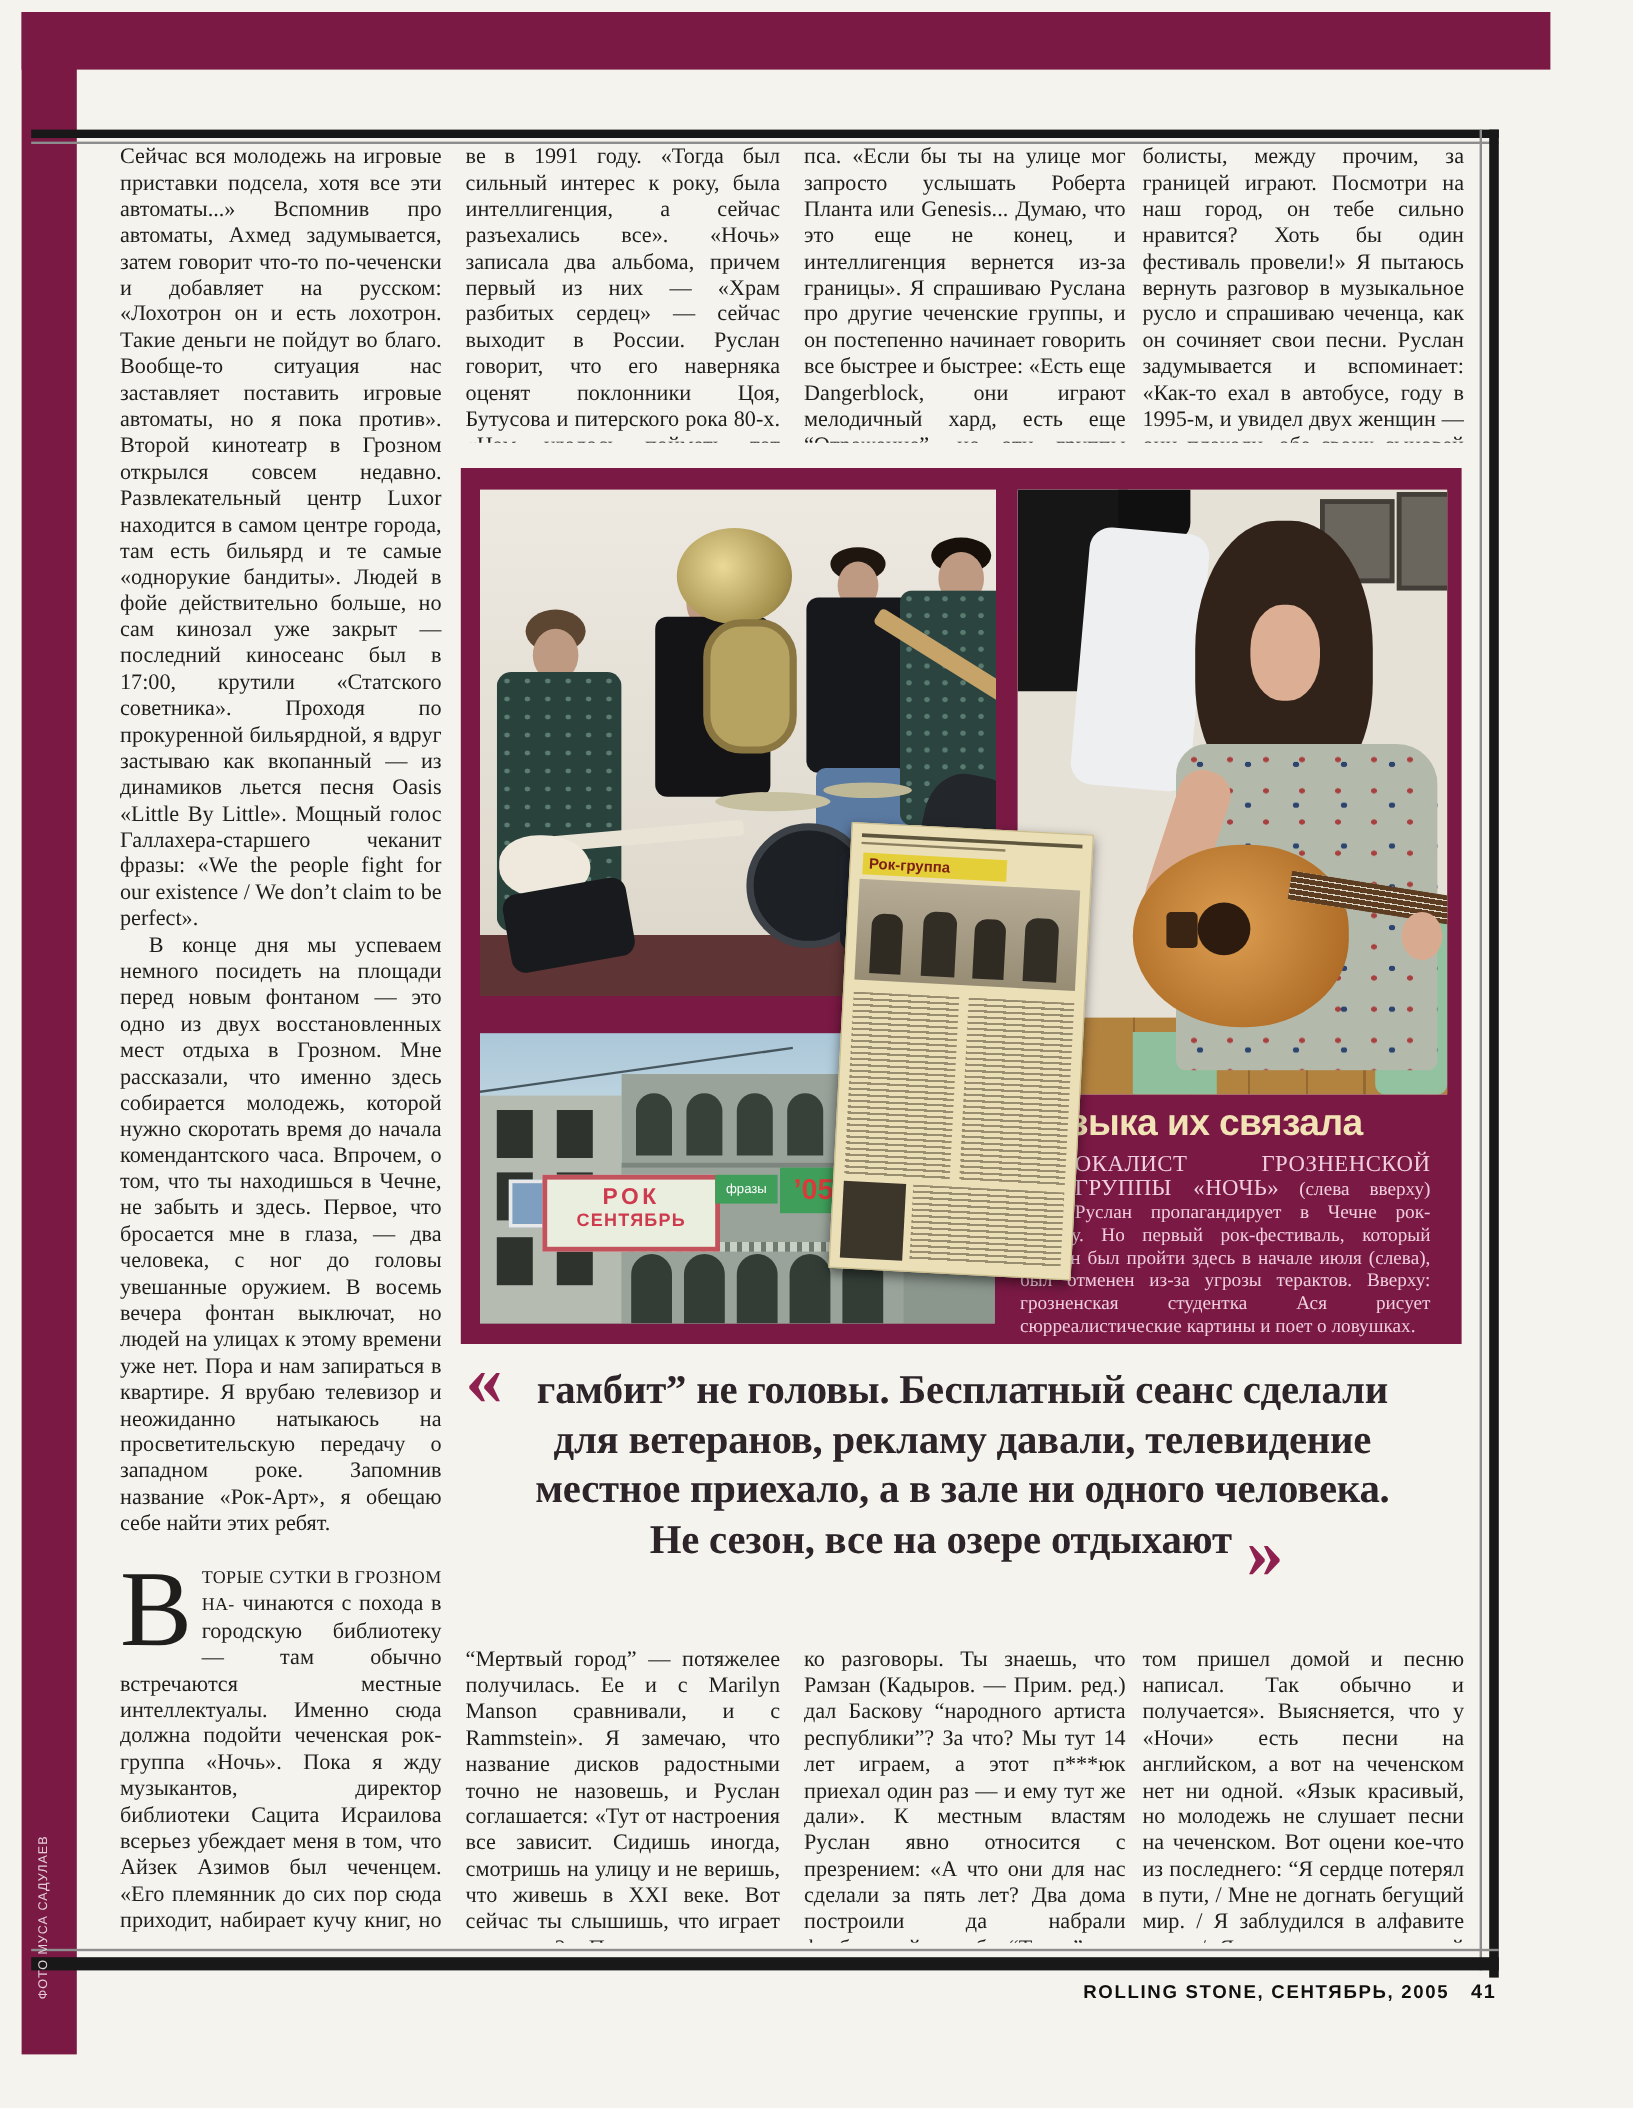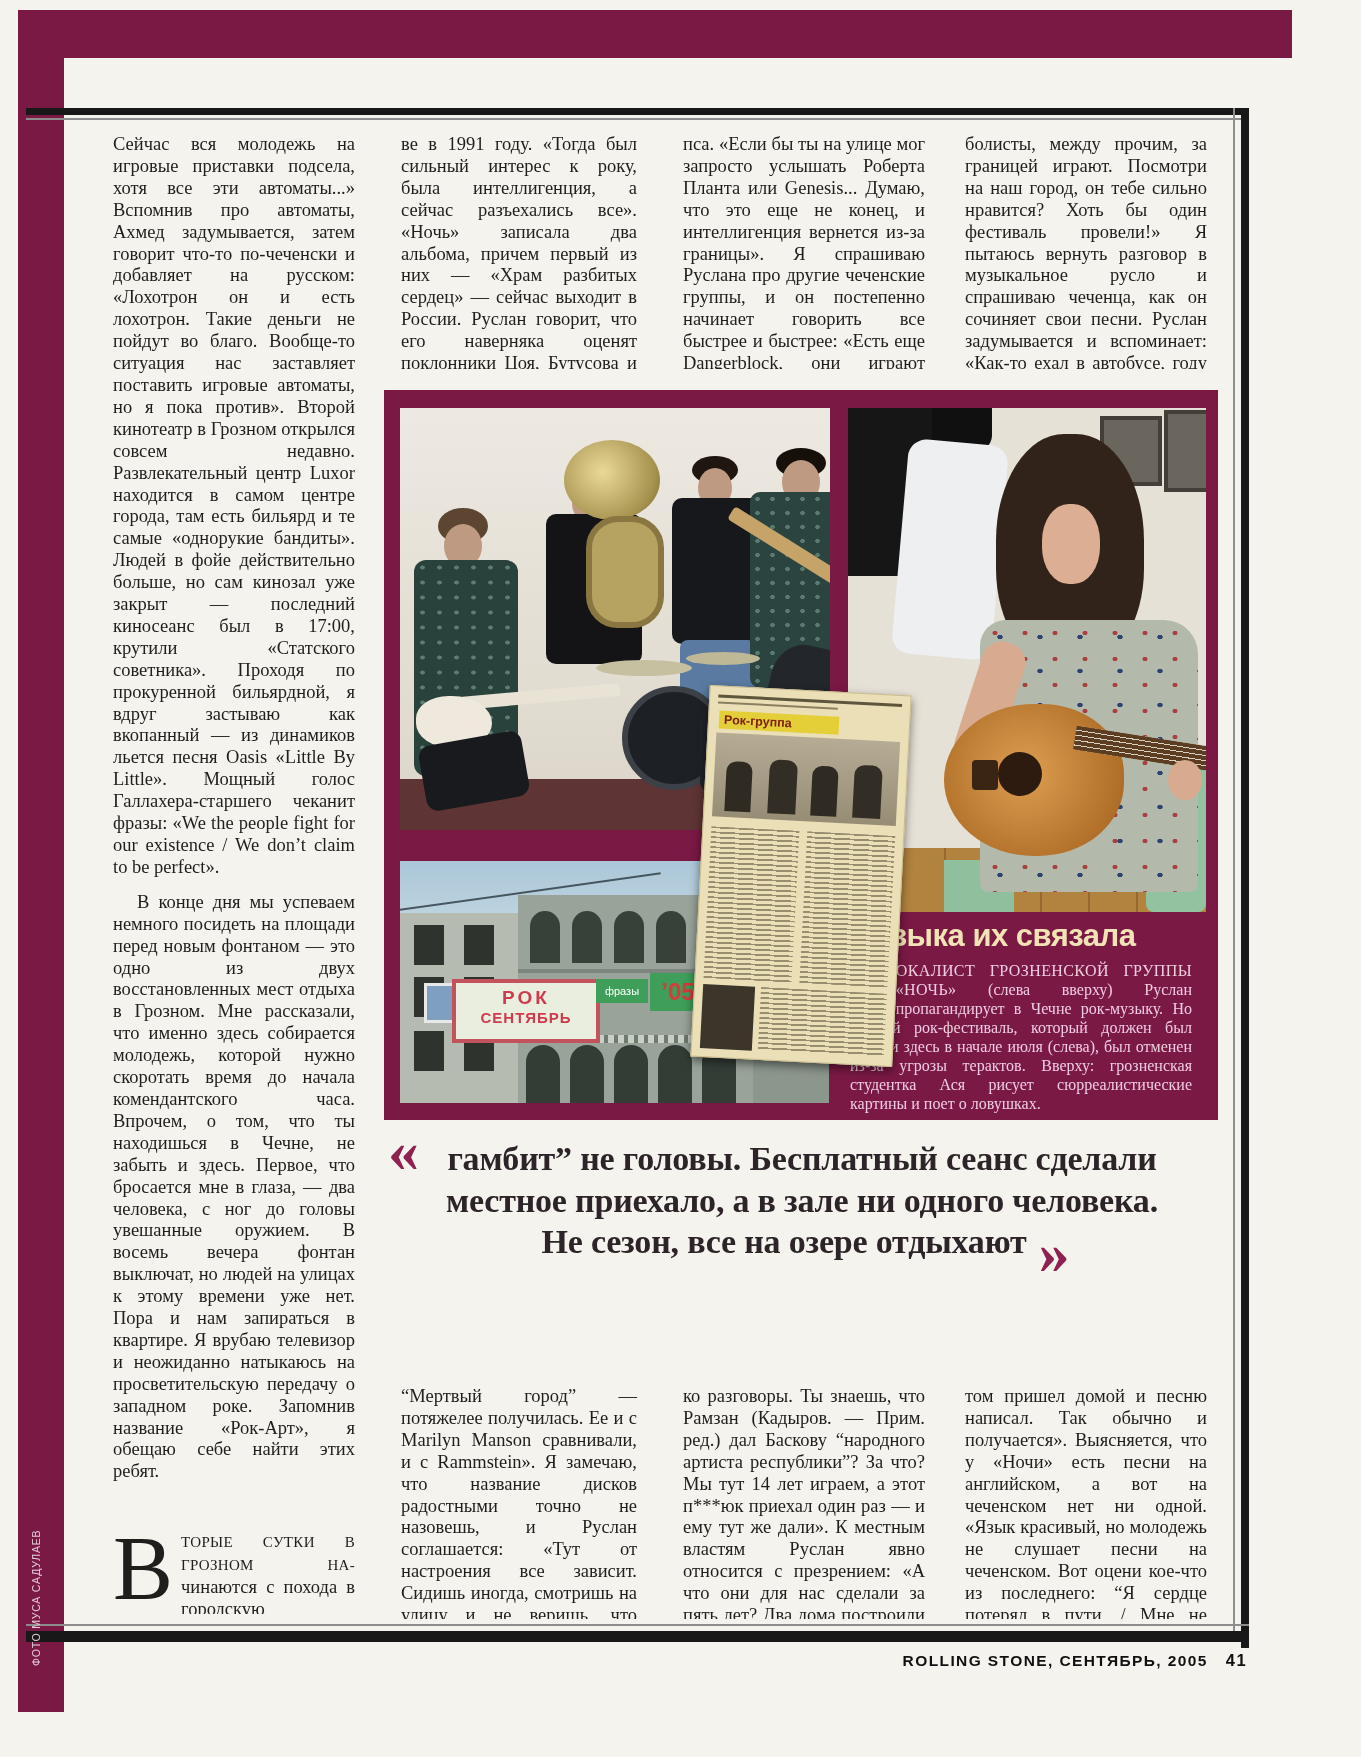--- a/index.html
+++ b/index.html
@@ -17,21 +17,21 @@
   .rule-thin{background:#8d8d8d;}
   .rule-top{left:26px;top:108px;width:1223px;height:7px;}
   .rule-top2{left:26px;top:118px;width:1223px;height:2px;}
   .rule-right2{left:1233px;top:108px;width:2px;height:1534px;}
   .rule-right{left:1241px;top:108px;width:8px;height:1540px;}
   .rule-bot2{left:26px;top:1624px;width:1223px;height:2px;}
   .rule-bot{left:26px;top:1631px;width:1223px;height:11px;}
 
   
   .col{font-size:18.5px;line-height:21.9px;text-align:justify;overflow:hidden;}
-  .col p{margin:13px;}
+  .col p{margin:0;}
   .indent{text-indent:24px;}
   .c1{left:100px;top:121px;width:268px;height:1493px;}
   .c2t{left:388px;top:121px;width:262px;height:248px;}
   .c3t{left:670px;top:121px;width:268px;height:248px;}
   .c4t{left:952px;top:121px;width:268px;height:248px;}
   .c2b{left:388px;top:1373px;width:262px;height:246px;}
   .c3b{left:670px;top:1373px;width:268px;height:246px;}
   .c4b{left:952px;top:1373px;width:268px;height:246px;}
   .gapp{height:22px;}
   .dropcap1{float:left;font-size:90px;line-height:68px;height:64px;margin:4px 8px 0 0;}
@@ -45,21 +45,21 @@
   .ph-girl{left:464px;top:18px;width:358px;height:504px;background:#e6e1d7;}
   .ph-bldg{left:16px;top:471px;width:429px;height:242px;
            background:linear-gradient(#abc7d8,#cfdfe7 46%,#9aa49c 46%);}
 
   
   .capbox{left:466px;top:528px;width:342px;color:#f0cede;}
   .cap-title{font-family:"Liberation Sans",sans-serif;font-weight:bold;font-size:31px;
              letter-spacing:-.5px;color:#f2e3b6;margin:0 0 7px 0;}
   .cap-body{font-size:16px;line-height:19px;text-align:justify;}
   .cap-drop{float:left;font-size:58px;line-height:48px;height:44px;margin:5px 7px 0 0;color:#f2e3b6;}
-  .cap-lead{font-size:16px;letter-spacing:.4px;}
+  .cap-lead{font-size:19px;letter-spacing:.4px;}
 
   
   .quote{left:384px;top:1138px;width:836px;font-weight:bold;font-size:34px;
          line-height:41.5px;color:#2c2428;text-align:center;letter-spacing:-.2px;}
   .qmark{color:#8e2150;font-weight:bold;}
   .qopen{position:absolute;left:4px;top:-8px;font-size:62px;letter-spacing:-7px;}
   .qclose{display:inline-block;font-size:62px;vertical-align:-20px;margin-left:12px;
           line-height:0;letter-spacing:-7px;}
 
   
@@ -227,20 +227,21 @@
       <div class="d fake-lines" style="left:8px;top:140px;width:88px;height:152px;"></div>
       <div class="d fake-lines" style="left:104px;top:140px;width:88px;height:152px;"></div>
       <div class="d" style="left:8px;top:298px;width:52px;height:64px;background:#3b352a;"></div>
       <div class="d fake-lines" style="left:66px;top:298px;width:126px;height:64px;"></div>
     </div>
   </div>
 
   <div class="abs quote">
     <span class="qmark qopen">«</span>
     <div>гамбит” не головы. Бесплатный сеанс сделали</div>
+    <div>для ветеранов, рекламу давали, телевидение</div>
     <div>местное приехало, а в зале ни одного человека.</div>
     <div><span>Не сезон, все на озере отдыхают</span><span class="qmark qclose">»</span></div>
   </div>
 
   <div class="abs col c2b">
       <p>“Мертвый город” — потяжелее получилась. Ее и с Marilyn Manson сравнивали, и с Rammstein». Я замечаю, что название дисков радостными точно не назовешь, и Руслан соглашается: «Тут от настроения все зависит. Сидишь иногда, смотришь на улицу и не веришь, что живешь в XXI веке. Вот сейчас ты слышишь, что играет на улице?» Прямо под окнами библиотеки отчаянно ревет русская по-</p>
     </div>
   <div class="abs col c3b">
       <p>ко разговоры. Ты знаешь, что Рамзан (Кадыров. — Прим. ред.) дал Баскову “народного артиста республики”? За что? Мы тут 14 лет играем, а этот п***юк приехал один раз — и ему тут же дали». К местным властям Руслан явно относится с презрением: «А что они для нас сделали за пять лет? Два дома построили да набрали футбольный клуб “Терек” из всяких отбросов. А чеченские фут-</p>
     </div>

